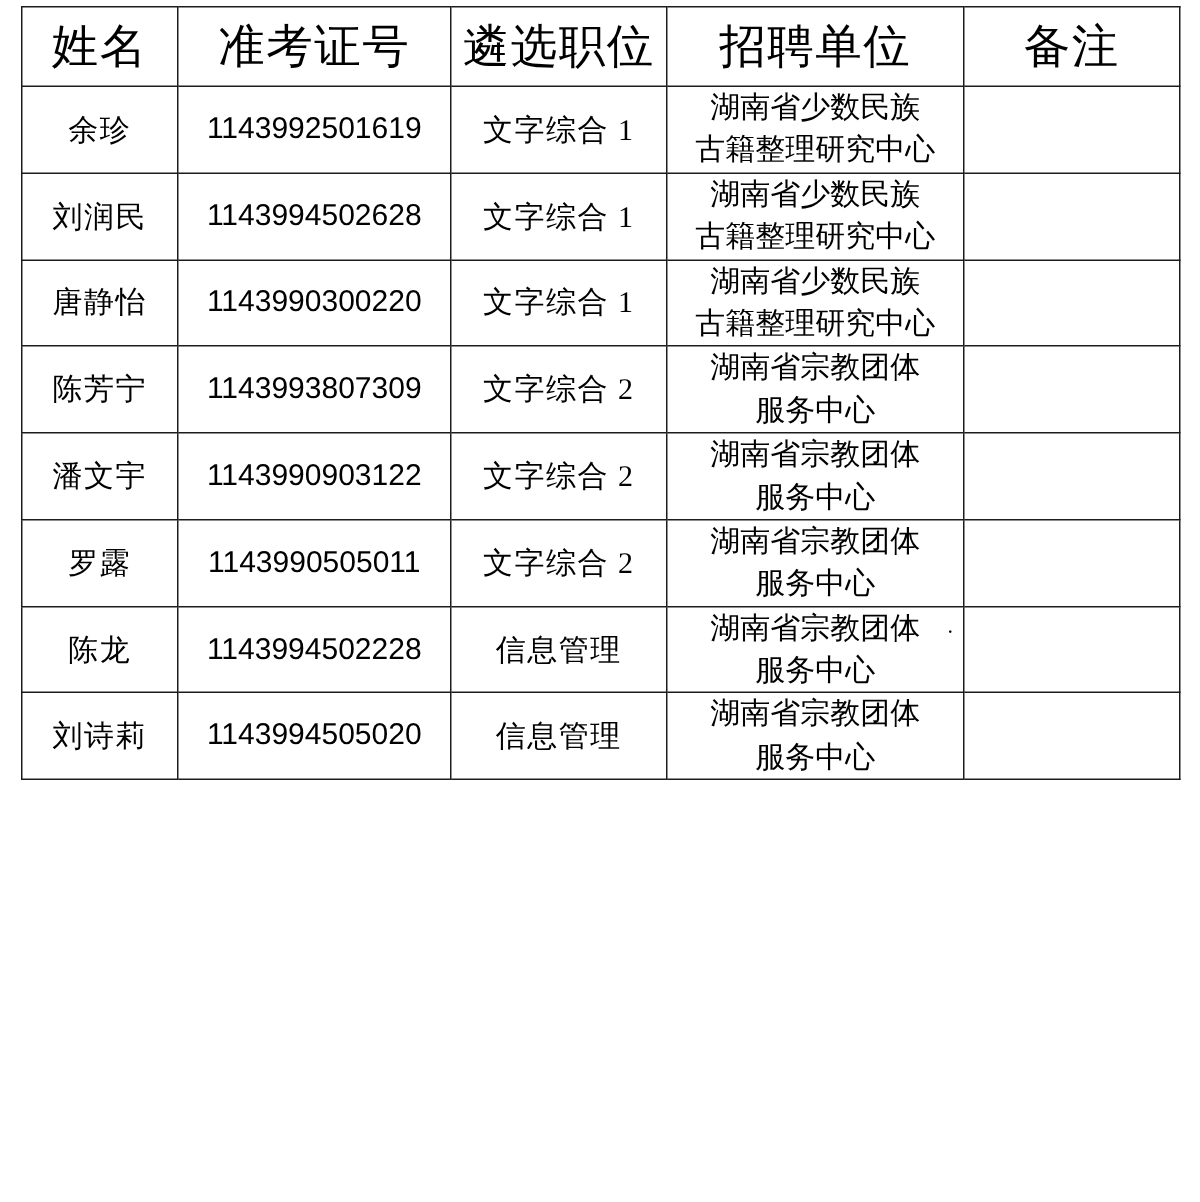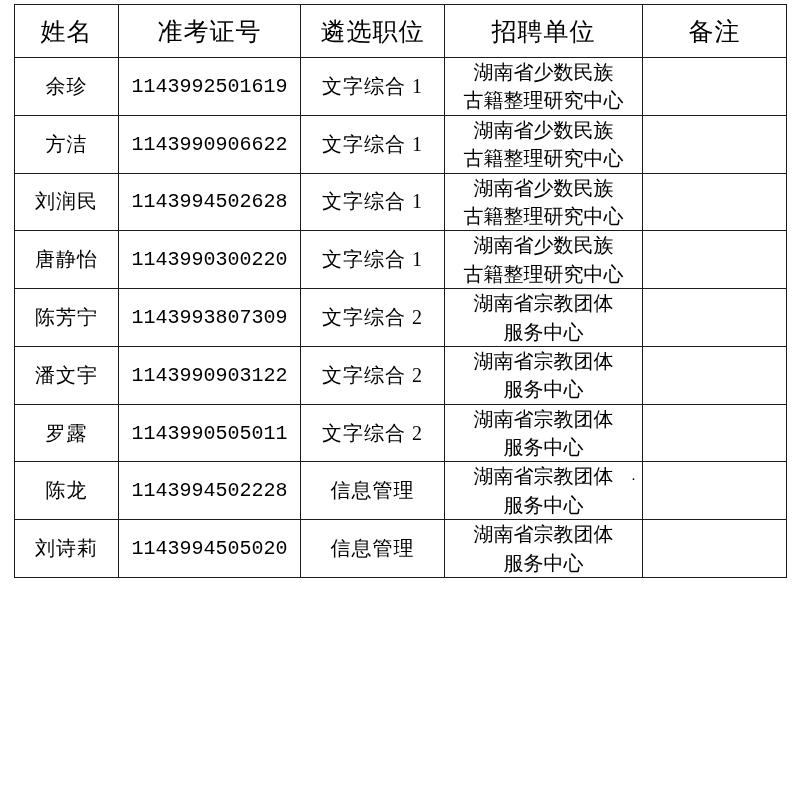--- a/index.html
+++ b/index.html
@@ -34,35 +34,35 @@
 
   table.roster th,
   table.roster td {
     border: 1px solid #1c1c1c;
     text-align: center;
     vertical-align: middle;
     padding: 0;
   }
   table.roster thead th {
     height: 52px;
-    font-size: 25px;
+    font-size: 31px;
     font-weight: normal;
     letter-spacing: 1px;
   }
   table.roster tbody td {
     height: 55px;
     font-size: 20px;
   }
   td.cell-name {
     font-size: 21px;
     letter-spacing: 1px;
   }
   td.cell-id {
     font-size: 19.5px;
-    font-family: Liberation Mono, monospace;
+    font-family: Liberation Sans, sans-serif;
     letter-spacing: 0px;
   }
   td.cell-position {
     font-size: 21px;
     letter-spacing: 1px;
     margin-left: 32px;
   }
   td.cell-unit {
     font-size: 15.5px;
     line-height: 1.42;
@@ -109,30 +109,20 @@
         <td class="cell-id">1143992501619</td>
         <td class="cell-position">文字综合 1</td>
         <td class="cell-unit">
           <span class="u-line">湖南省少数民族</span>
           <span class="u-line">古籍整理研究中心</span>
         </td>
         <td class="cell-remark"></td>
       </tr>
 
 
-      <tr>
-        <td class="cell-name">方洁</td>
-        <td class="cell-id">1143990906622</td>
-        <td class="cell-position">文字综合 1</td>
-        <td class="cell-unit">
-          <span class="u-line">湖南省少数民族</span>
-          <span class="u-line">古籍整理研究中心</span>
-        </td>
-        <td class="cell-remark"></td>
-      </tr>
 
       <tr>
         <td class="cell-name">刘润民</td>
         <td class="cell-id">1143994502628</td>
         <td class="cell-position">文字综合 1</td>
         <td class="cell-unit">
           <span class="u-line">湖南省少数民族</span>
           <span class="u-line">古籍整理研究中心</span>
         </td>
         <td class="cell-remark"></td>

